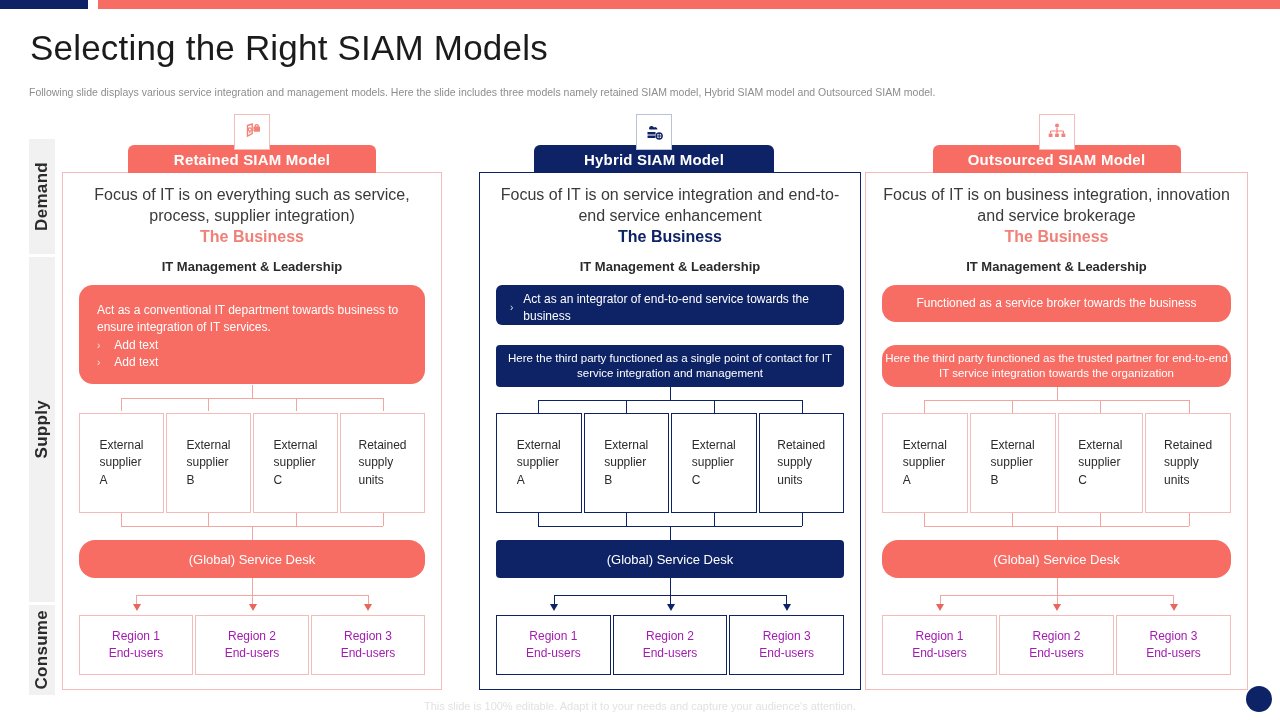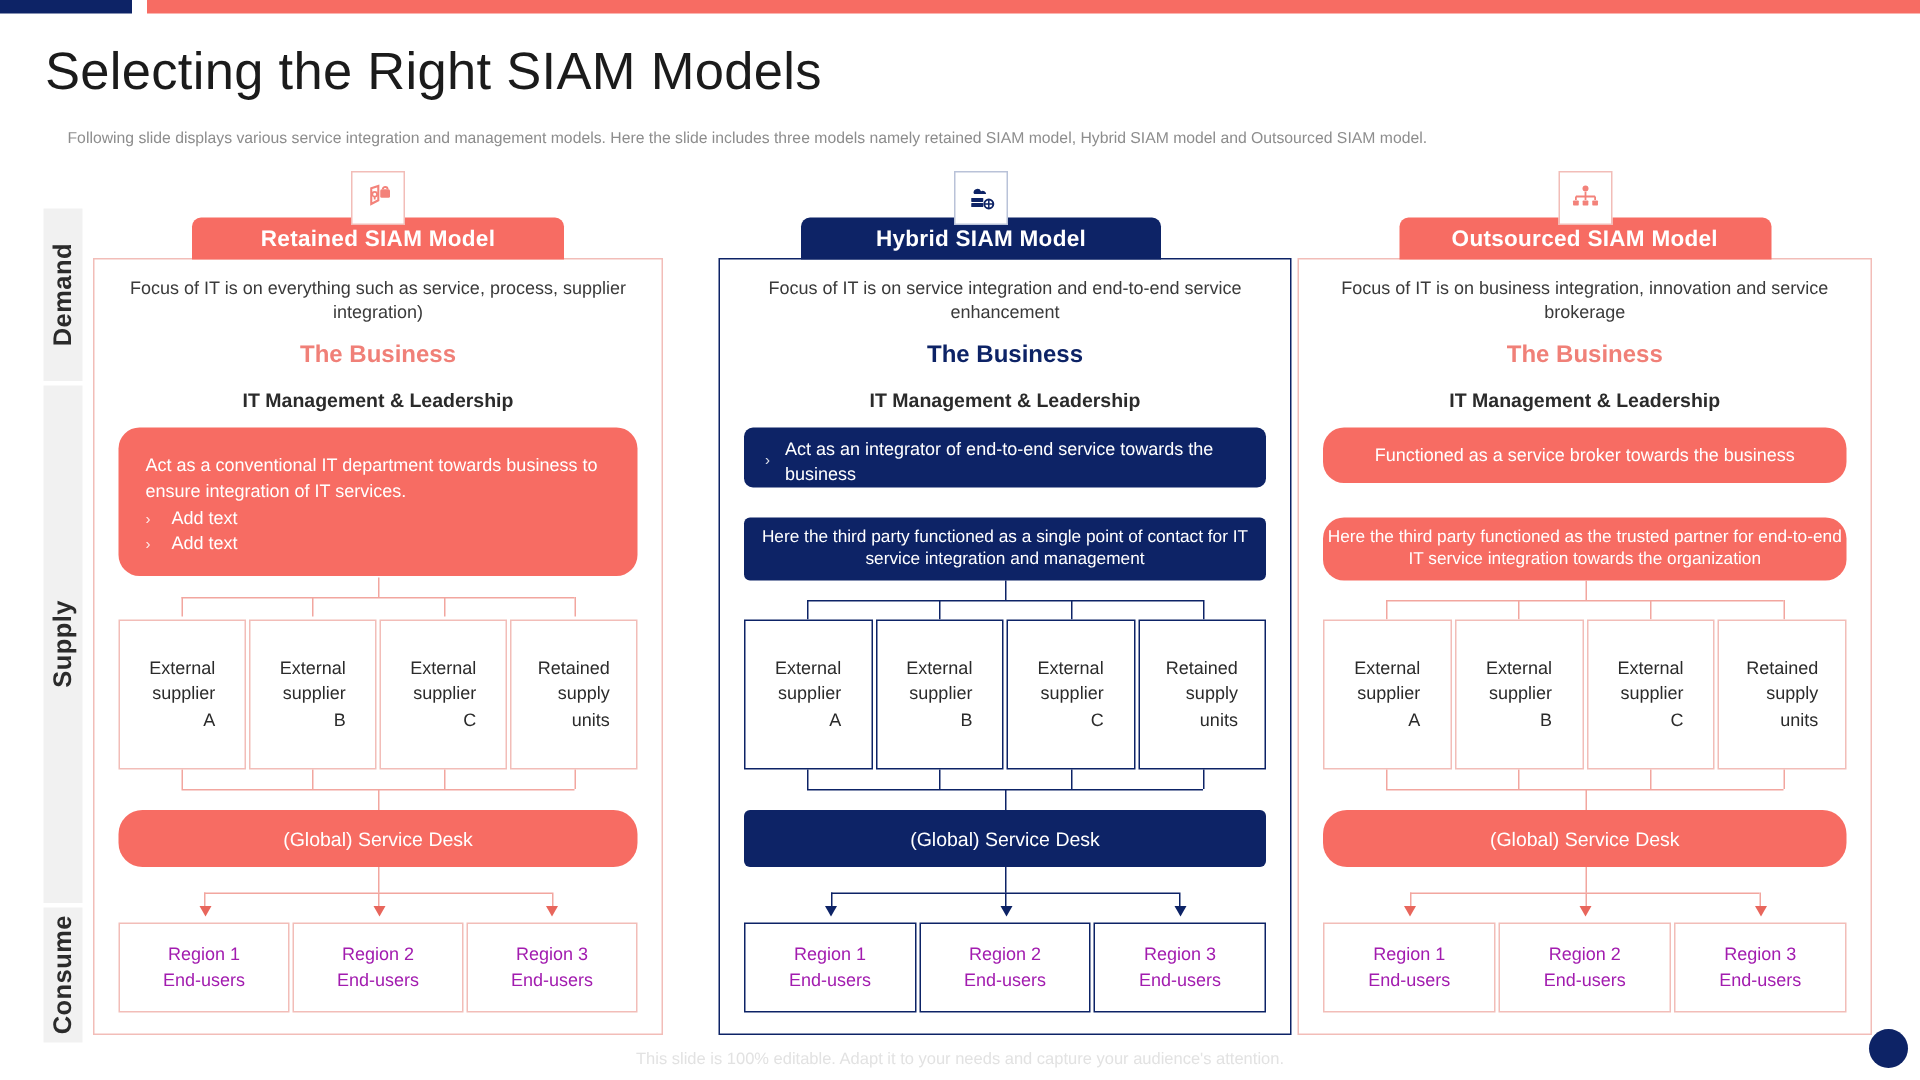--- a/index.html
+++ b/index.html
@@ -16,21 +16,21 @@
   .topbar-red  { position: absolute; left: 98px; top: 0; width: 1182px; height: 9px; background: #f76c63; }
 
   
   .page-title {
     position: absolute; left: 30px; top: 28px;
     font-size: 35px; font-weight: 400; color: #1b1b1b;
     letter-spacing: 0.2px; white-space: nowrap;
   }
   .page-subtitle {
     position: absolute; left: 29px; top: 86px; width: 1230px;
-    font-size: 10.5px; color: #8d8d8d; white-space: nowrap; margin-left: 16px;
+    font-size: 10.5px; color: #8d8d8d; white-space: nowrap;
   }
 
   
   .rail { position: absolute; left: 29px; top: 139px; width: 26px; height: 556px; }
   .rail-seg {
     position: absolute; left: 0; width: 26px;
     background: #f1f1f1;
     display: flex; align-items: center; justify-content: center;
   }
   .rail-seg span {
@@ -69,21 +69,21 @@
     position: absolute; top: -58px; left: 50%; transform: translateX(-50%);
     width: 36px; height: 36px; background: #fff;
     border: 1px solid #f2bdb8; z-index: 4;
     display: flex; align-items: center; justify-content: center;
   }
   .icon-badge.navy { border-color: #b9c2d8; }
 
   
   .focus {
     position: absolute; top: 12px; left: 14px; right: 14px;
-    text-align: center; font-size: 12px; color: #3a3a3a; line-height: 1.3;
+    text-align: center; font-size: 16px; color: #3a3a3a; line-height: 1.3;
   }
   .the-business {
     position: absolute; top: 55px; left: 0; right: 0;
     text-align: center; font-size: 16px; font-weight: bold; color: #f08078;
   }
   .the-business.navy { color: #0d2366; }
   .it-mgmt {
     position: absolute; top: 86px; left: 0; right: 0;
     text-align: center; font-size: 13px; font-weight: bold; color: #2b2b2b;
   }
@@ -122,21 +122,21 @@
   .tree.navy .vstem, .tree.navy .hbar, .tree.navy .drop { background: #0d2366; }
 
   
   .suppliers {
     position: absolute; left: 16px; right: 16px; top: 240px;
     display: flex; gap: 2px;
   }
   .sup-box {
     flex: 1; height: 100px; border: 1px solid #f2bdb8; background: #fff;
     display: flex; align-items: center; justify-content: center;
-    text-align: right; font-size: 12px; color: #2b2b2b; line-height: 1.45;
+    text-align: left; font-size: 12px; color: #2b2b2b; line-height: 1.45;
   }
   .sup-box.navy { border-color: #0d2366; }
 
   
   .tree-b { position: absolute; left: 16px; right: 16px; top: 340px; height: 28px; }
   .tree-b .riser { position: absolute; top: 0; width: 1px; height: 13px; background: #f2a69f; }
   .tree-b .hbar  { position: absolute; top: 13px; height: 1px; background: #f2a69f; }
   .tree-b .vstem { position: absolute; left: 50%; top: 13px; width: 1px; height: 15px; background: #f2a69f; }
   .tree-b.navy .riser, .tree-b.navy .hbar, .tree-b.navy .vstem { background: #0d2366; }
 

